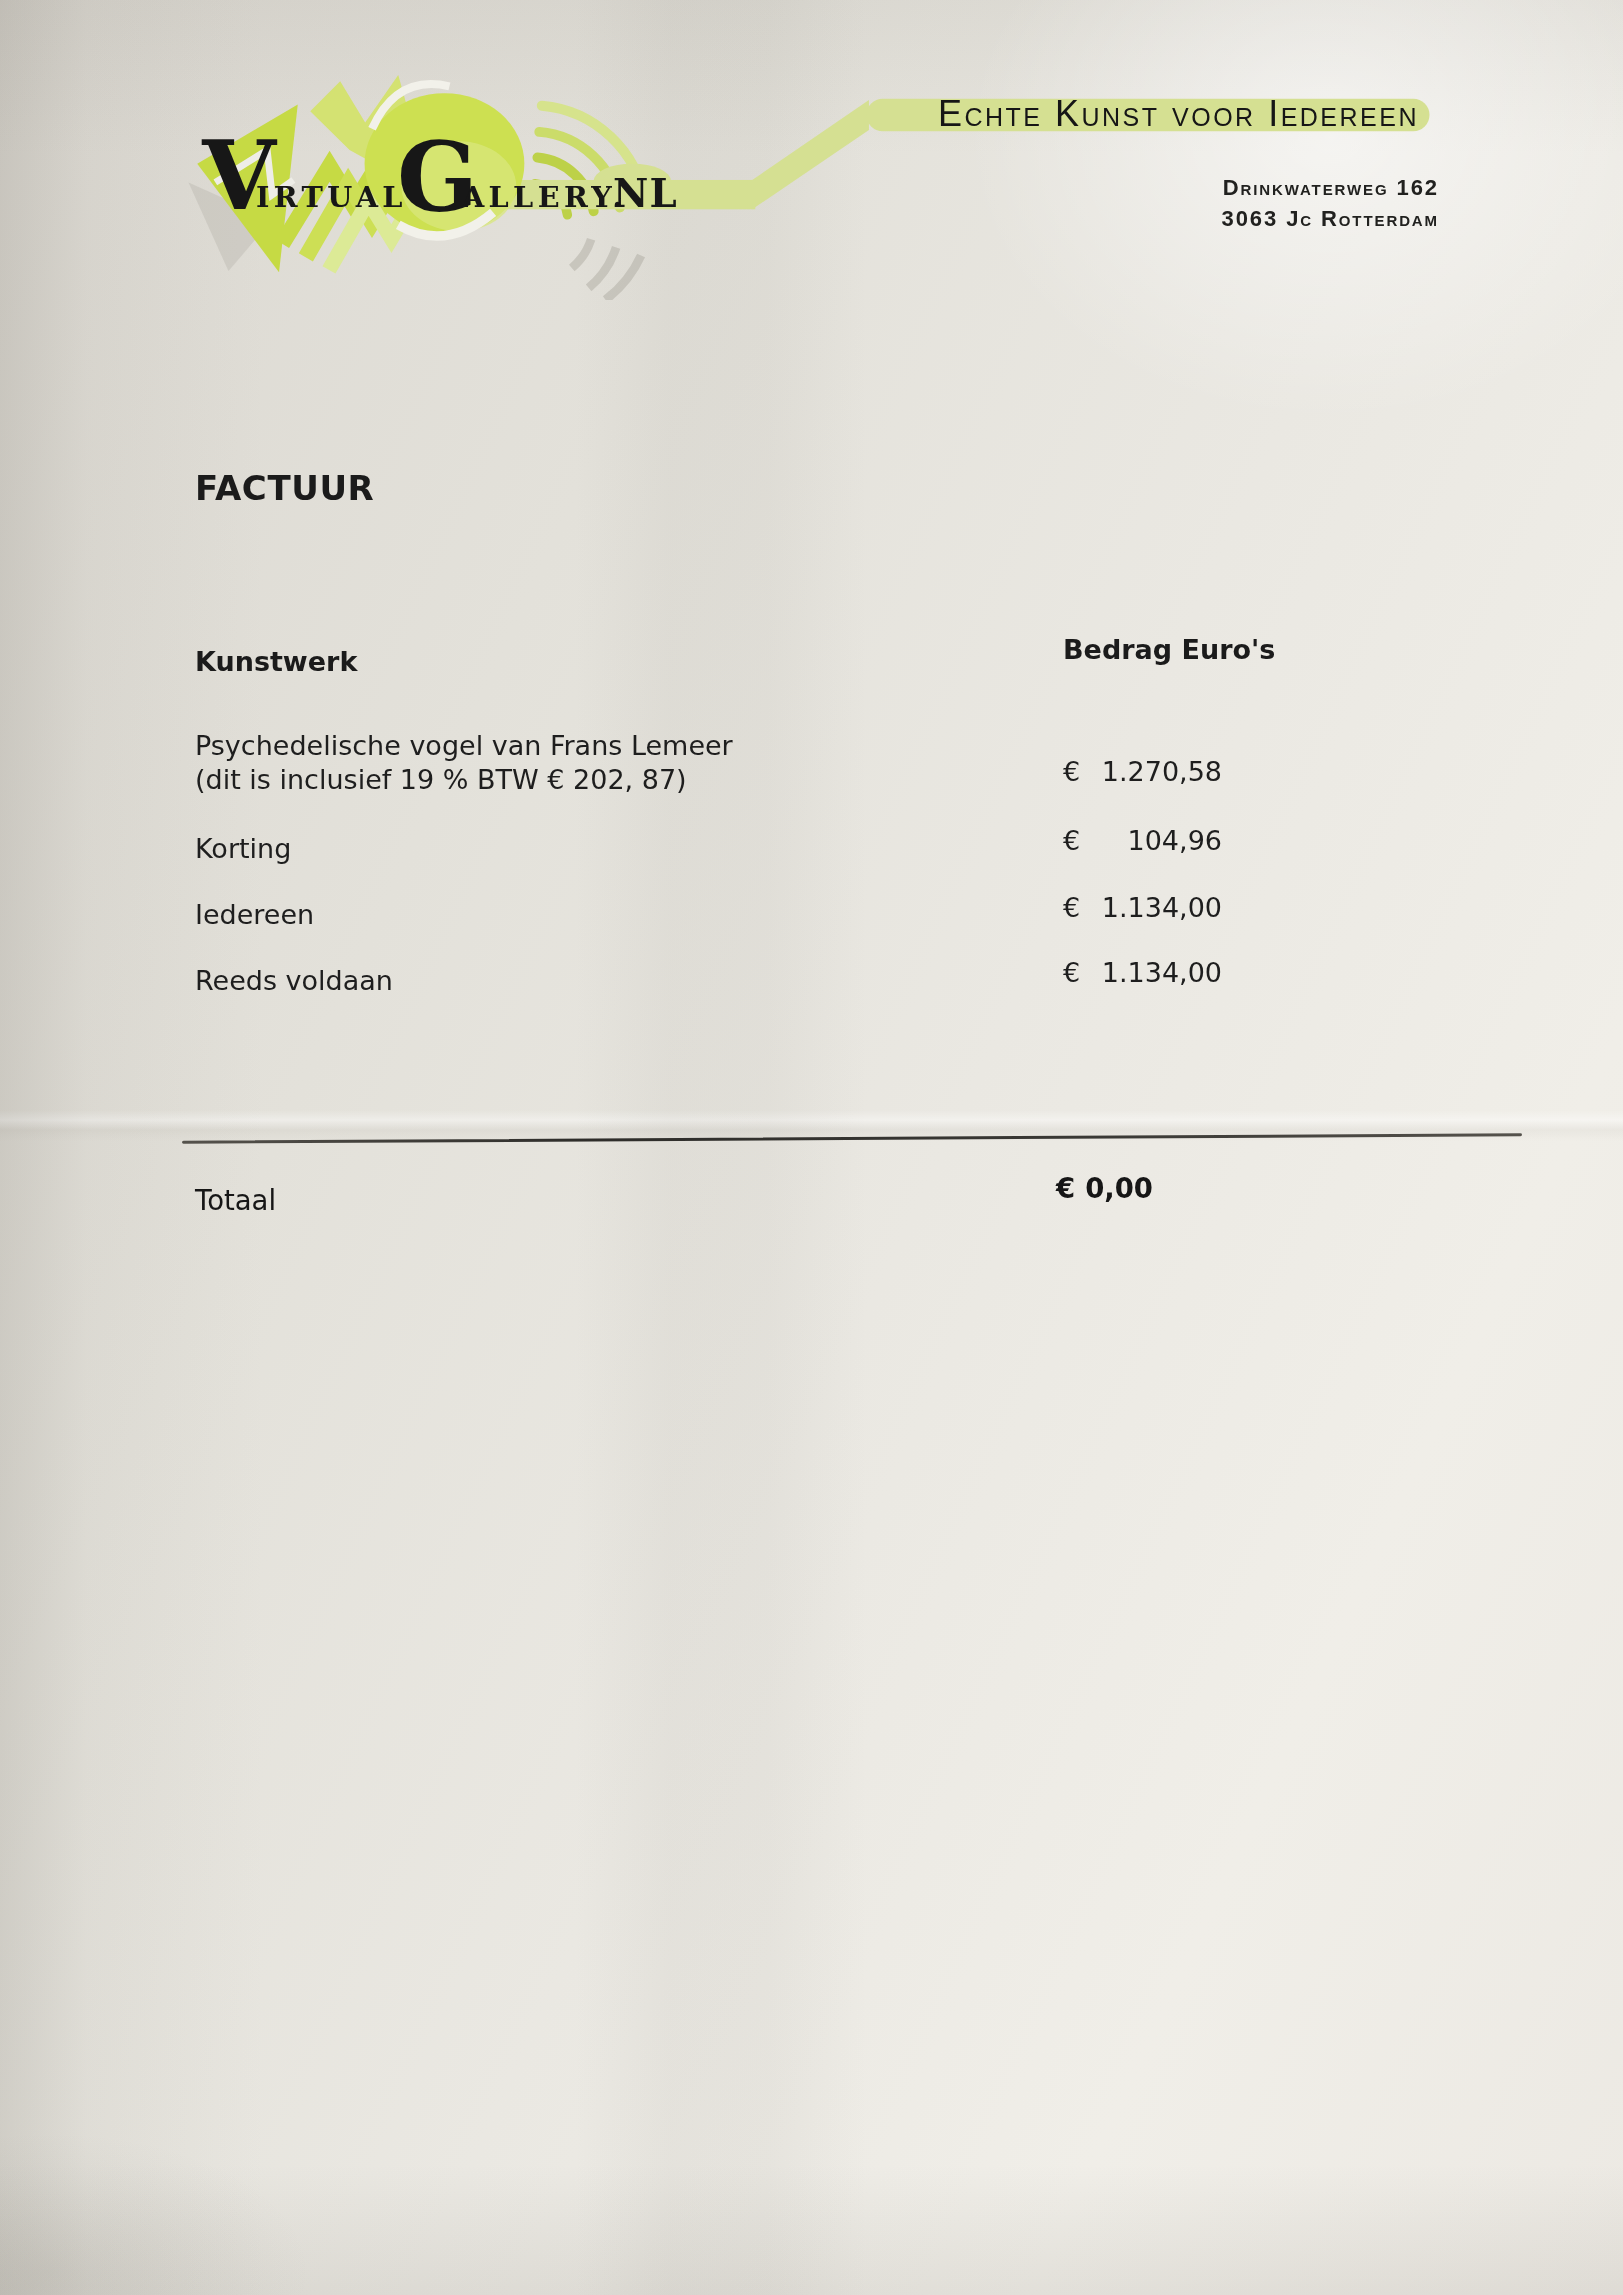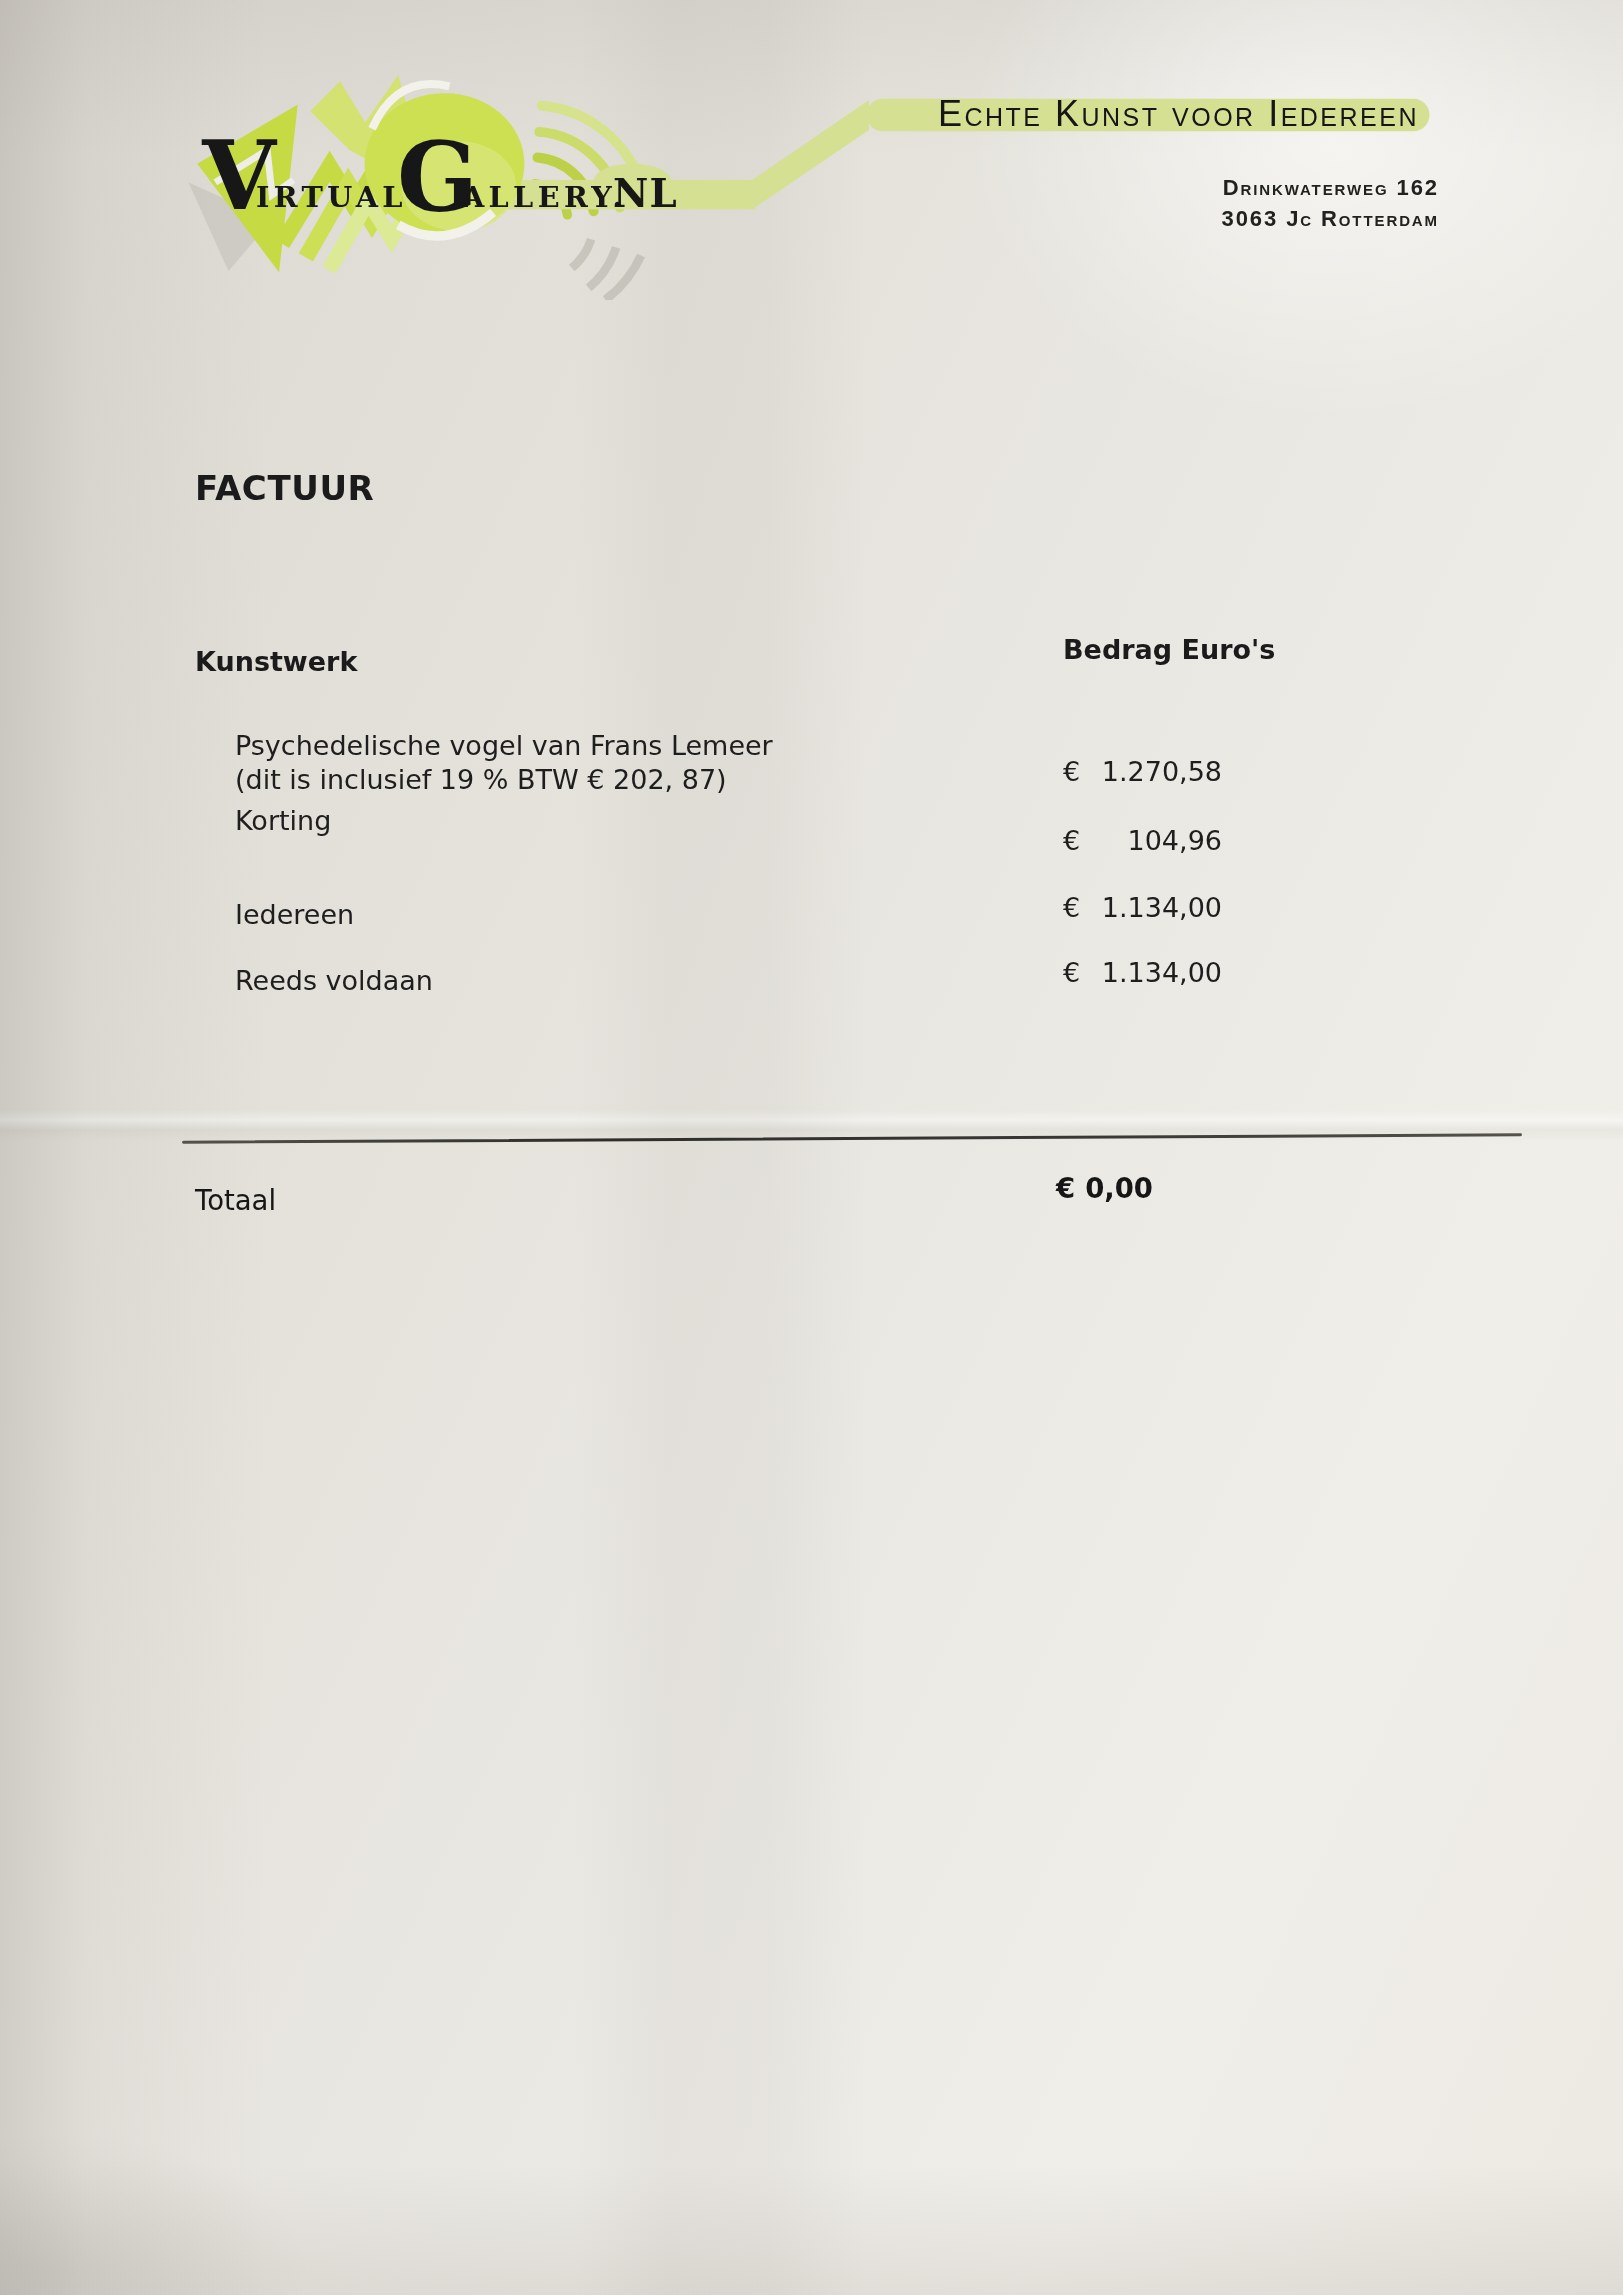--- a/index.html
+++ b/index.html
@@ -36,23 +36,23 @@
 
   
   .doc-title{
     position:absolute;left:195px;top:468px;
     font-size:34px;font-weight:bold;color:#1b1b1b;letter-spacing:0.6px;line-height:40px;
   }
   .col-header{font-size:27px;font-weight:bold;color:#1b1b1b;line-height:35px;white-space:nowrap;}
   .col-item{left:195px;top:644px;}
   .col-amount{left:1063px;top:632px;}
 
-  .label{font-size:27px;color:#1e1e1e;line-height:34px;white-space:nowrap;margin-left:40px;}
+  .label{font-size:27px;color:#1e1e1e;line-height:34px;white-space:nowrap;}
   .desc{left:195px;top:729px;}
-  .lbl-korting{left:195px;top:804px;}
+  .lbl-korting{left:195px;top:832px;}
   .lbl-subtotaal{left:195px;top:898px;}
   .lbl-reeds{left:195px;top:964px;}
 
   .amount-cell{
     display:flex;justify-content:space-between;align-items:baseline;width:159px;
     font-size:27px;color:#1e1e1e;line-height:34px;white-space:nowrap;
   }
   .amt-1{left:1063px;top:755px;}
   .amt-2{left:1063px;top:824px;}
   .amt-3{left:1063px;top:891px;}

